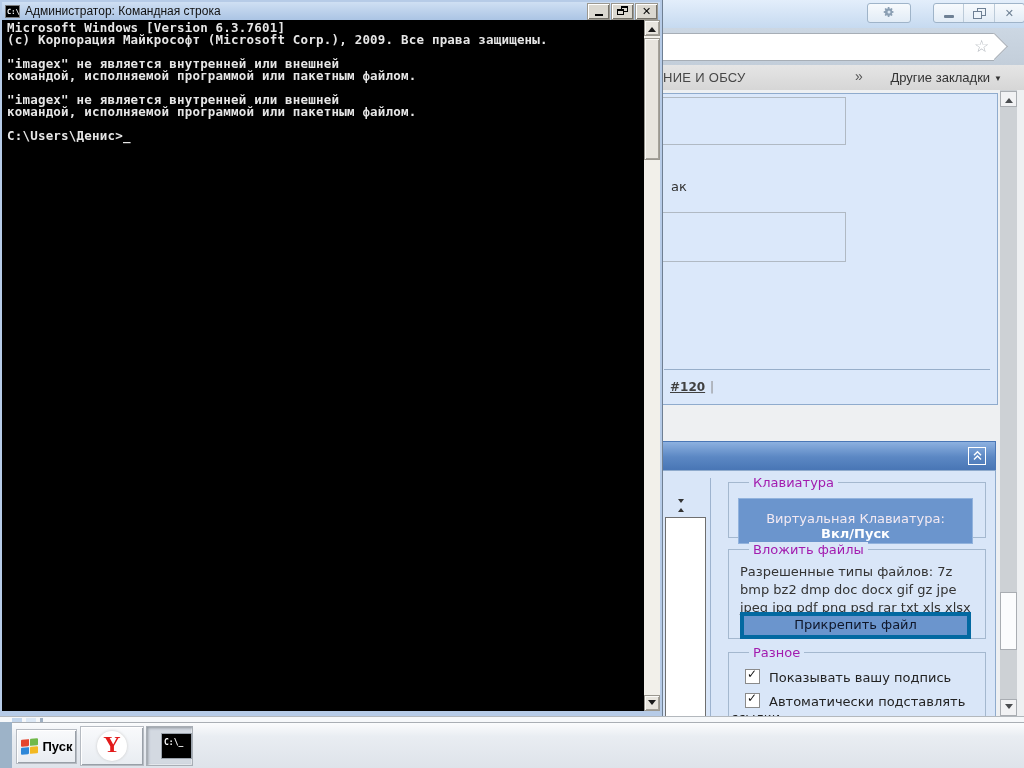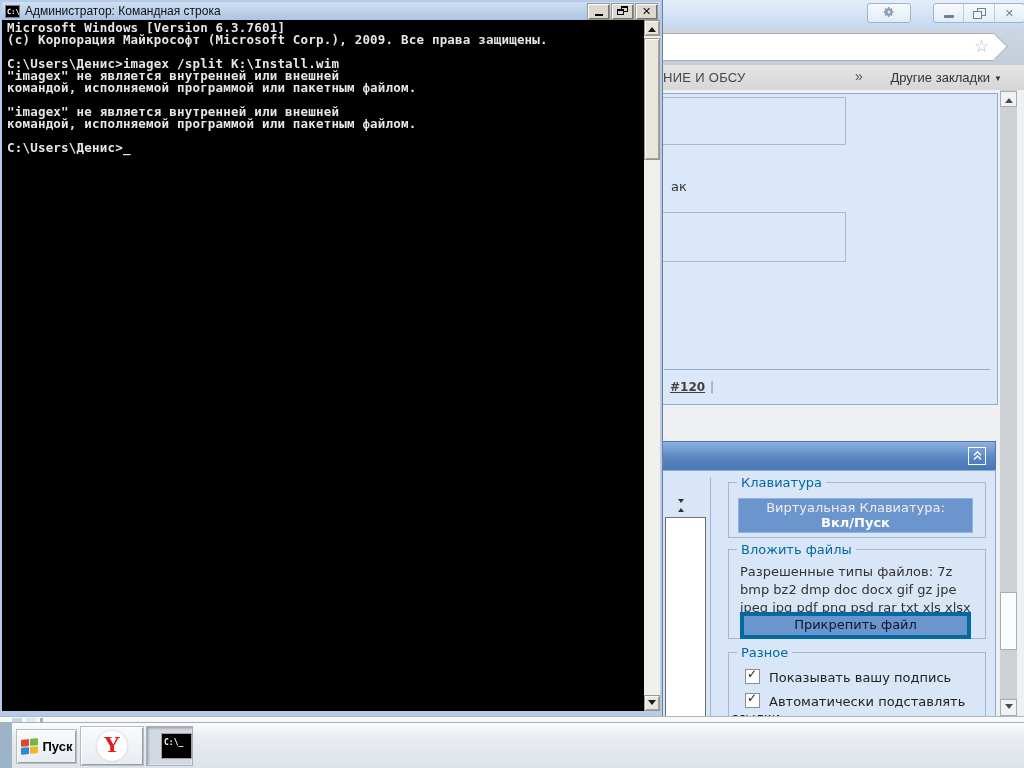--- a/index.html
+++ b/index.html
@@ -76,26 +76,26 @@
             background:#fff; border:1px solid #6f6f6f; }
   .fontbtns { position:absolute; left:17px; top:20px; width:12px; height:24px;
               display:flex; flex-direction:column; align-items:center; gap:3px; }
   .fbtn { width:9px; height:9px; }
   .t-up { width:0; height:0; border:3px solid transparent; border-bottom:4px solid #333; margin:0 auto; }
   .t-dn { width:0; height:0; border:3px solid transparent; border-top:4px solid #333; margin:1px auto 0; }
   .fbar { width:7px; height:2px; background:#333; margin:1px auto 0; }
   .vline { position:absolute; left:51px; top:7px; bottom:0; width:1px; background:#9db3cf; }
 
   .fs { position:absolute; left:69px; width:258px; border:1px solid #a4b8cf; box-sizing:border-box; }
-  .legend { position:absolute; top:-8px; left:8px; background:#d9e6f8; padding:0 4px;
-            font:13px "DejaVu Sans",sans-serif; color:#0369a1; white-space:nowrap; }
+  .legend { position:absolute; top:-8px; left:20px; background:#d9e6f8; padding:0 4px;
+            font:13px "DejaVu Sans",sans-serif; color:#a21caf; white-space:nowrap; }
   .fs1 { top:11px; height:56px; }
   .kb-btn { position:absolute; left:9px; right:12px; top:15px; height:32px;
             background:#6b95cd; border:1px solid #92b3dd; text-align:center;
-            font:13px/15px "DejaVu Sans",sans-serif; color:#f2e9f2; padding-top:1px; cursor:pointer; }
+            font:13px/15px "DejaVu Sans",sans-serif; color:#f2e9f2; padding-top:12px; cursor:pointer; }
   .kb-line2 { font-weight:bold; color:#fff; }
   .fs2 { top:78px; height:90px; }
   .allowed { margin:13px 10px 0 11px; font:13px/18px "DejaVu Sans",sans-serif; color:#333; }
   .attach-btn { position:absolute; left:11px; right:14px; top:62px; height:19px;
                 background:#6b95cd; border:4px solid #0369a1; text-align:center;
                 font:13px/18px "DejaVu Sans",sans-serif; color:#0f172a; cursor:pointer; }
   .fs3 { top:181px; height:100px; }
   .cb-list { padding:16px 8px 0 2px; }
   .cb-row { font:13px/16px "DejaVu Sans",sans-serif; color:#222; margin-bottom:7px; }
   .cbx { display:inline-block; width:13px; height:13px; background:#fff;
@@ -313,21 +313,20 @@
         <span class="cbtn center">
             <span class="g-close">✕</span>
           </span>
       </span>
     </div>
 
     <div class="cmd-screen">
       <div class="cline">Microsoft Windows [Version 6.3.7601]</div>
       <div class="cline">(c) Корпорация Майкрософт (Microsoft Corp.), 2009. Все права защищены.</div>
       <div class="cline"></div>
-      <div class="cline">C:\Users\Денис&gt;imagex /split K:\Install.wim</div>
       <div class="cline">"imagex" не является внутренней или внешней</div>
       <div class="cline">командой, исполняемой программой или пакетным файлом.</div>
       <div class="cline"></div>
       <div class="cline">"imagex" не является внутренней или внешней</div>
       <div class="cline">командой, исполняемой программой или пакетным файлом.</div>
       <div class="cline"></div>
       <div class="cline">C:\Users\Денис&gt;_</div>
     </div>
 
     <div class="cmd-scroll">

